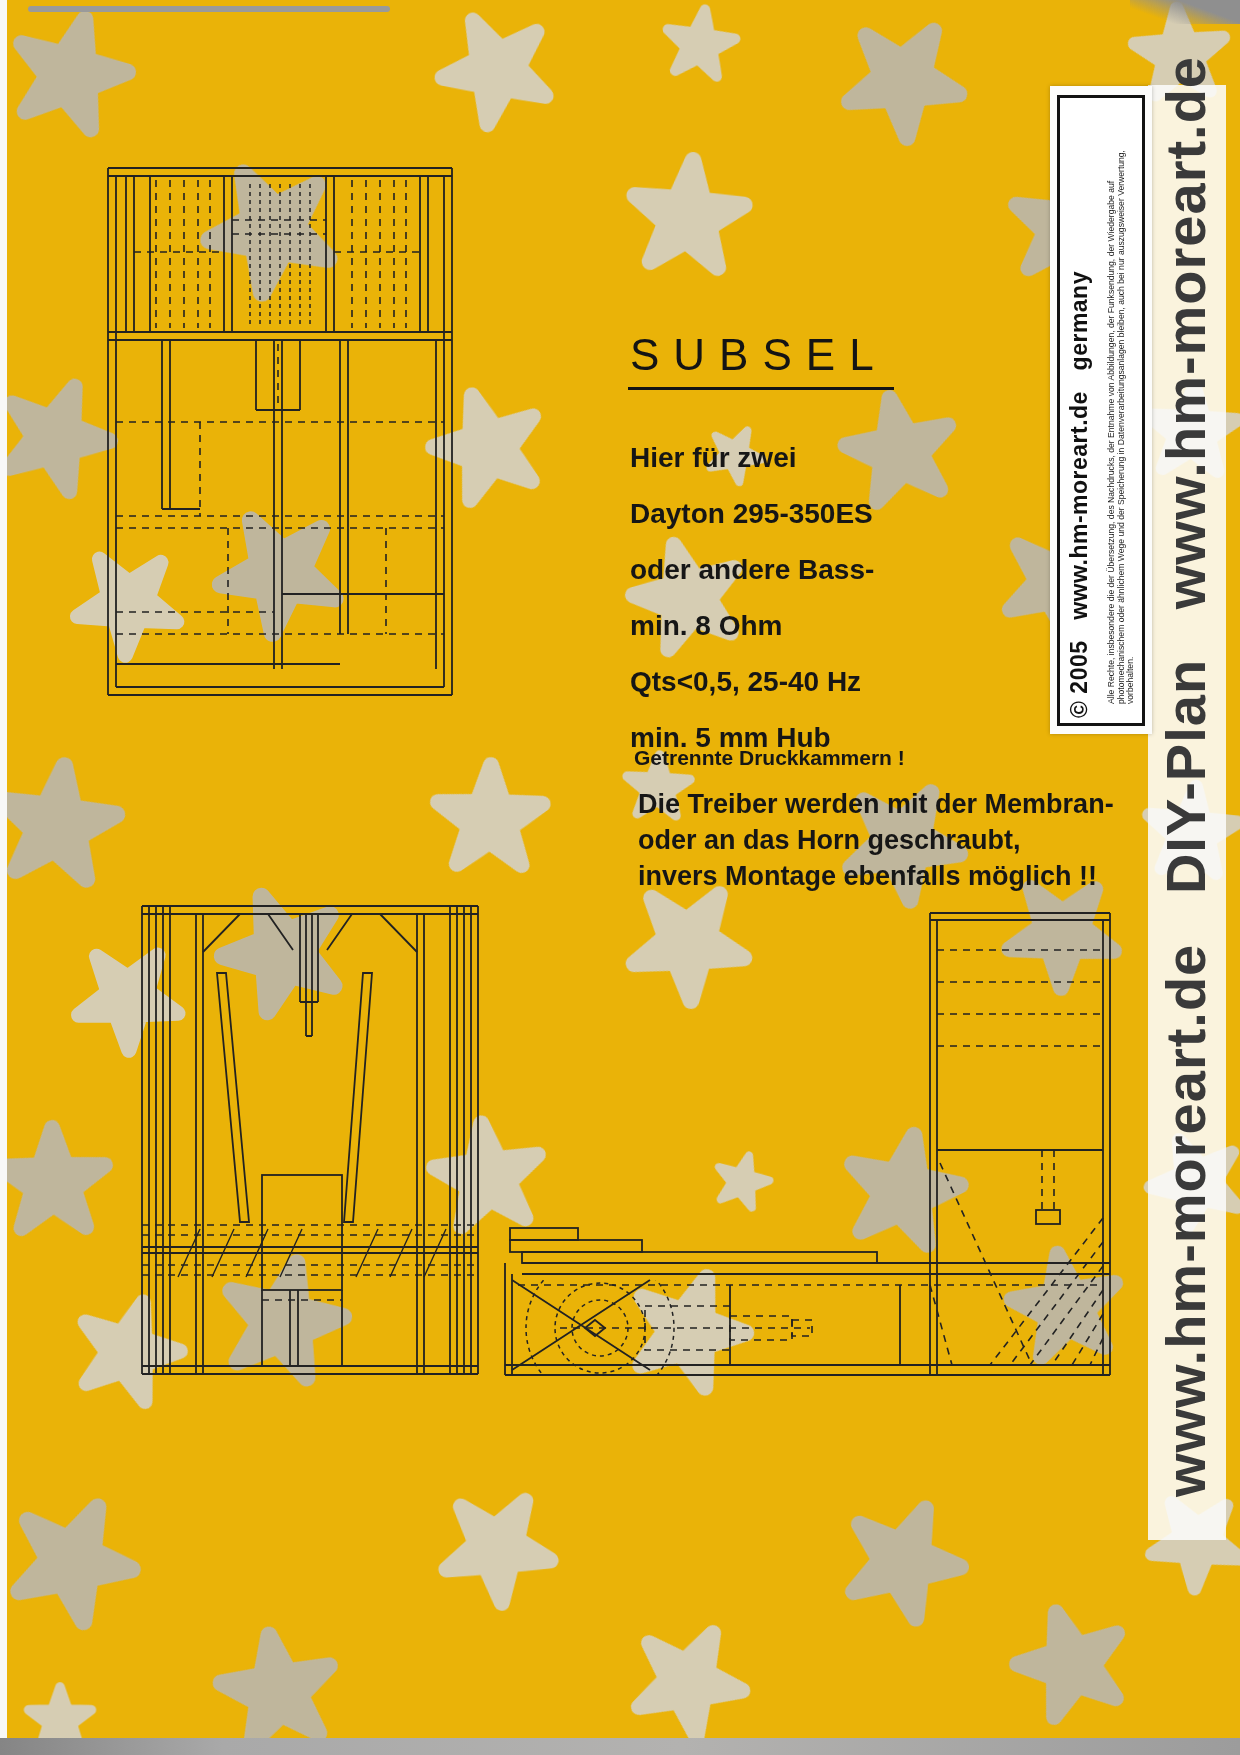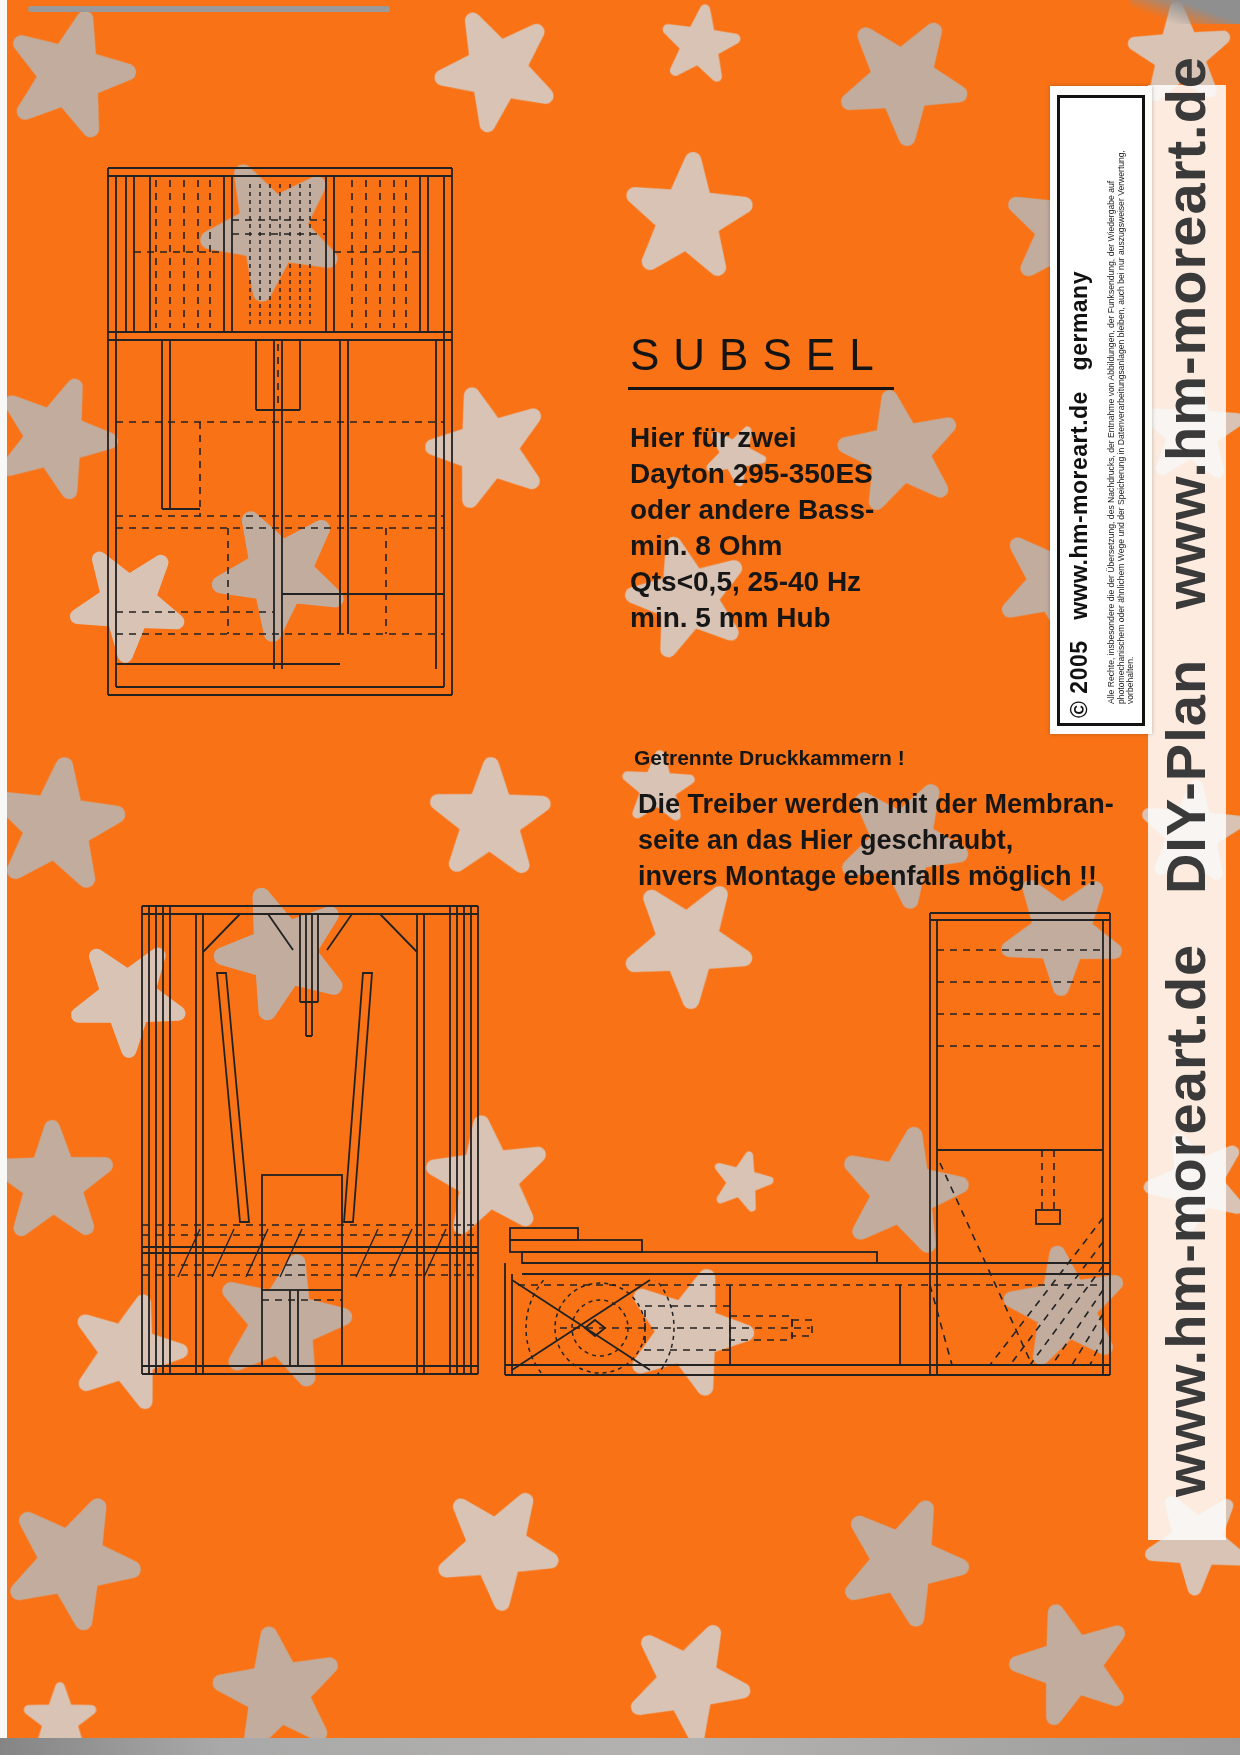--- a/index.html
+++ b/index.html
@@ -1,34 +1,34 @@
 <!DOCTYPE html>
 <html><head>
 <meta charset="utf-8">
 <style>
   html,body{margin:0;padding:0;}
   body{width:1240px;height:1755px;position:relative;overflow:hidden;
        background:#fbfbfa;font-family:"Liberation Sans",sans-serif;}
-  #page{position:absolute;inset:0;background:#f97316;}
+  #page{position:absolute;inset:0;background:#eab308;}
   #bg-svg{position:absolute;left:0;top:0;}
   
   .edge-top-bar{position:absolute;left:28px;top:6px;width:362px;height:6px;background:#9a9a9a;border-radius:3px;}
   .edge-top-right{position:absolute;right:0;top:0;width:110px;height:24px;
       background:linear-gradient(200deg,#8f8f8f 35%,rgba(143,143,143,0) 75%);}
   .edge-bottom{position:absolute;left:0;bottom:0;width:100%;height:17px;
       background:linear-gradient(90deg,#858585 0%,#a9a9a9 18%,#b3b2b0 55%,#9c9c9c 100%);}
   .edge-left{position:absolute;left:0;top:0;width:7px;height:100%;background:#f8f8f7;}
   
   .banner-strip{position:absolute;left:1148px;top:85px;width:78px;height:1455px;background:rgba(252,252,251,.88);}
   
   .page-title{position:absolute;left:628px;top:330px;color:#141414;font-size:44px;
       letter-spacing:14px;border-bottom:3px solid #141414;padding:0 6px 7px 2px;}
   .spec-block{position:absolute;left:630px;top:420px;color:#161616;font-weight:700;
       font-size:28px;line-height:36px;}
-  .spec-block .line{white-space:pre;}
+  .spec-block .line{white-space:pre;margin-top:20px;}
   .callout{position:absolute;left:634px;top:746px;color:#161616;font-weight:700;font-size:21px;}
   .note-block{position:absolute;left:638px;top:786px;color:#161616;font-weight:700;
       font-size:27px;line-height:36px;}
   
   .sticker-bg{position:absolute;left:1050px;top:86px;width:102px;height:648px;background:#fcfcfb;
       box-shadow:0 0 4px rgba(0,0,0,.25);}
   .sticker-frame{position:absolute;left:1057px;top:95px;width:88px;height:631px;
       border:3px solid #121212;background:#ffffff;box-sizing:border-box;}
   .sticker-rot{position:absolute;left:1066px;top:718px;width:604px;height:70px;
       transform:rotate(-90deg);transform-origin:top left;display:flex;flex-direction:column;
@@ -197,21 +197,21 @@
       <div class="line">oder andere Bass-</div>
       <div class="line">min. 8 Ohm</div>
       <div class="line">Qts&lt;0,5, 25-40 Hz</div>
       <div class="line">min. 5 mm Hub</div>
     </div>
 
   <div class="callout">Getrennte Druckkammern !</div>
 
   <div class="note-block">
       <div class="line">Die Treiber werden mit der Membran-</div>
-      <div class="line">seite an das Hier geschraubt,</div>
+      <div class="line">oder an das Horn geschraubt,</div>
       <div class="line">invers Montage ebenfalls möglich !!</div>
     </div>
 
   <div class="sticker-bg"></div>
   <div class="sticker-frame"></div>
   <div class="sticker-rot">
     <div class="sticker-main">© 2005   www.hm-moreart.de   germany</div>
     <div class="sticker-fine">Alle Rechte, insbesondere die der Übersetzung, des Nachdrucks, der Entnahme von Abbildungen, der Funksendung, der Wiedergabe auf photomechanischem oder ähnlichem Wege und der Speicherung in Datenverarbeitungsanlagen bleiben, auch bei nur auszugsweiser Verwertung, vorbehalten.</div>
   </div>
 

